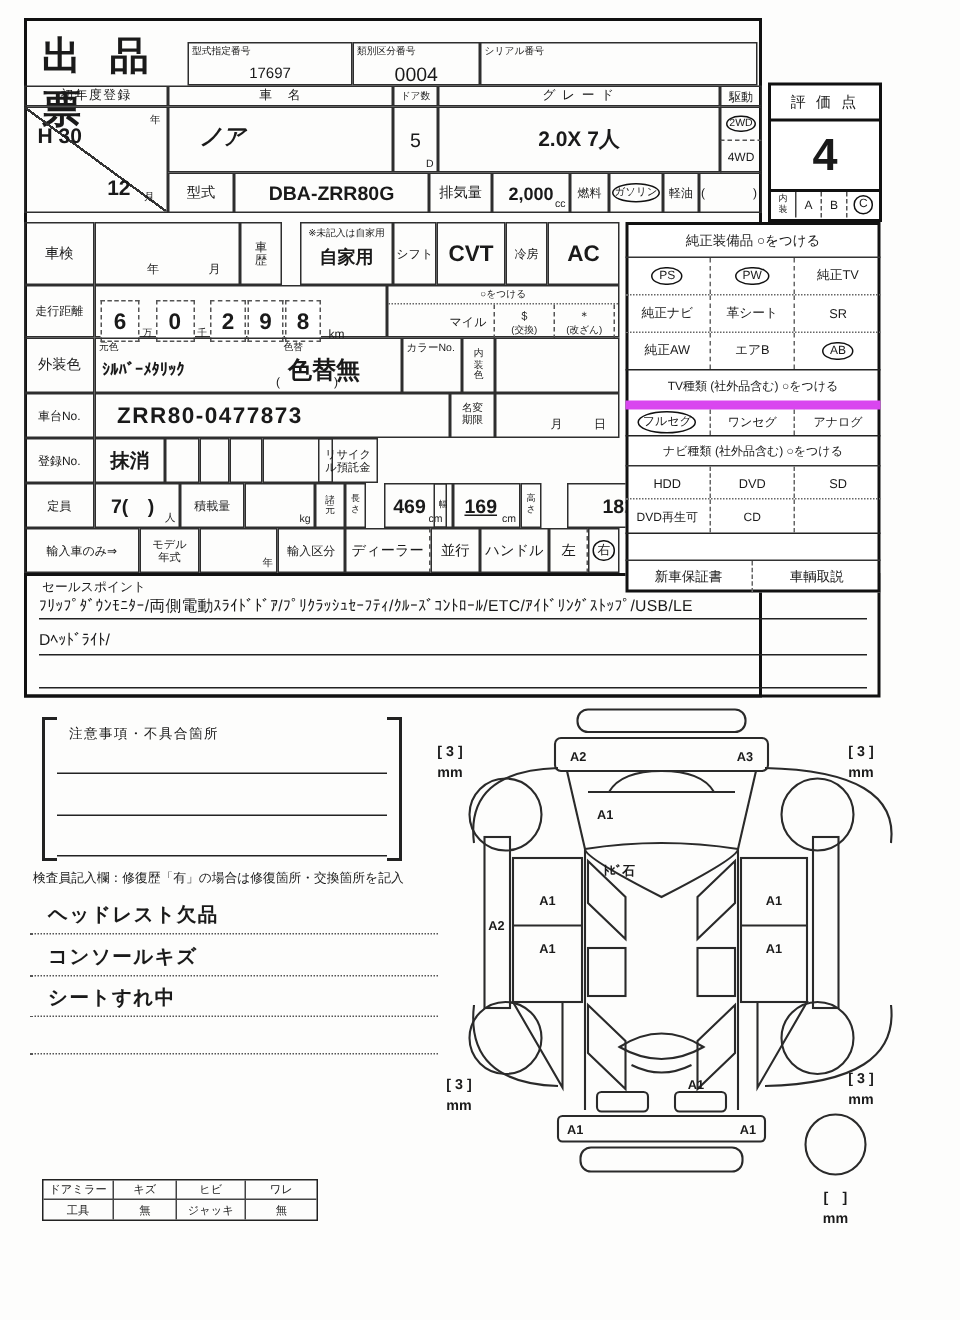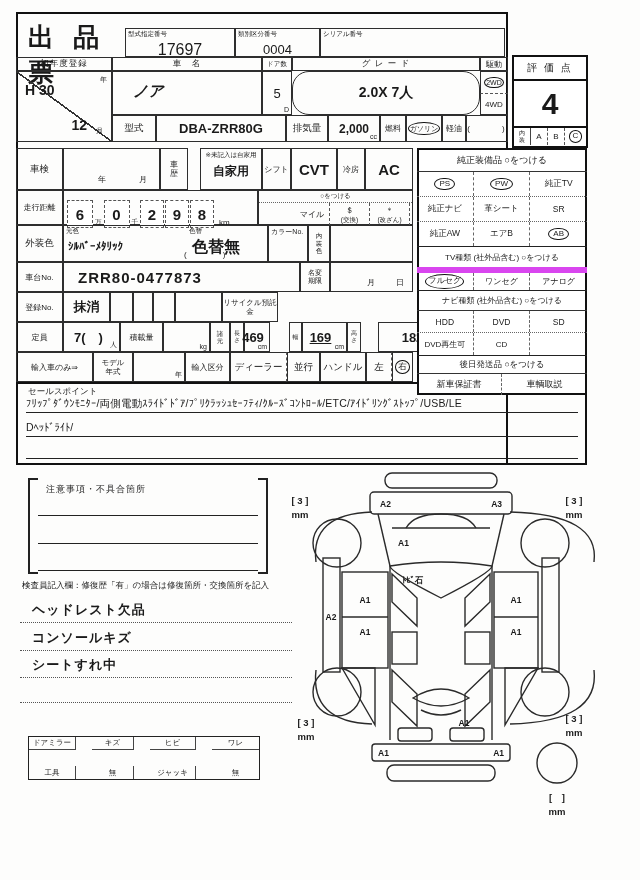--- a/index.html
+++ b/index.html
@@ -40,21 +40,21 @@
 <body>
 
 <div class="sheet">
 
   <div class="abs b2" style="left:16px;top:12px;width:492px;height:453px;"></div>
 
   <div class="abs" style="left:28px;top:20px;width:110px;height:34px;font-size:26px;font-weight:bold;letter-spacing:6px;">出 品 票</div>
 
   <div class="abs b" style="left:125px;top:28px;width:110px;height:29px;">
     <span class="tl">型式指定番号</span>
-    <div class="cc" style="height:100%;padding-top:7px;font-size:16px;">17697</div>
+    <div class="cc" style="height:100%;padding-top:7px;font-size:10px;">17697</div>
   </div>
   <div class="abs b" style="left:235px;top:28px;width:85px;height:29px;">
     <span class="tl">類別区分番号</span>
     <div class="cc" style="height:100%;padding-top:7px;font-size:13px;">0004</div>
   </div>
   <div class="abs b" style="left:320px;top:28px;width:185px;height:29px;">
     <span class="tl">シリアル番号</span>
     <div class="cc" style="height:100%;"></div>
   </div>
 
@@ -83,21 +83,21 @@
   <div class="abs b cc hd" style="left:112px;top:57px;width:150px;height:14px;">車　名</div>
   <div class="abs b" style="left:112px;top:71px;width:150px;height:44px;">
     <span style="position:absolute;left:20px;top:10px;font-size:15px;font-weight:bold;font-style:italic;">ノア</span>
   </div>
   <div class="abs b cc tiny" style="left:262px;top:57px;width:30px;height:14px;">ドア数</div>
   <div class="abs b" style="left:262px;top:71px;width:30px;height:44px;">
     <div class="cc" style="height:100%;font-size:13px;">5</div>
     <span class="br">D</span>
   </div>
   <div class="abs b cc hd" style="left:292px;top:57px;width:188px;height:14px;">グ レ ー ド</div>
-  <div class="abs b cc" style="left:292px;top:71px;width:188px;height:44px;font-size:14px;font-weight:bold;border-radius:17px;">2.0X 7人</div>
+  <div class="abs b cc" style="left:292px;top:71px;width:188px;height:44px;font-size:14px;font-weight:bold;">2.0X 7人</div>
   <div class="abs b cc sm" style="left:480px;top:57px;width:28px;height:14px;">駆動</div>
   <div class="abs b cc" style="left:480px;top:71px;width:28px;height:23px;border-bottom:1px dashed #555;">
       <span class="circ" style="font-size:7px;padding:0 1px;">2WD</span>
     </div>
   <div class="abs b cc sm" style="left:480px;top:94px;width:28px;height:21px;border-top:none;">4WD</div>
 
   <div class="abs b cc md" style="left:112px;top:115px;width:44px;height:27px;">型式</div>
   <div class="abs b cc" style="left:156px;top:115px;width:130px;height:27px;font-size:13px;font-weight:bold;">DBA-ZRR80G</div>
   <div class="abs b cc md" style="left:286px;top:115px;width:42px;height:27px;">排気量</div>
   <div class="abs b" style="left:328px;top:115px;width:52px;height:27px;">
@@ -187,40 +187,40 @@
     <span class="abs" style="bottom:3px;left:36px;font-size:8px;">月</span>
     <span class="abs" style="bottom:3px;right:8px;font-size:8px;">日</span>
   </div>
 
   <div class="abs b cc sm" style="left:16px;top:292px;width:47px;height:30px;">登録No.</div>
   <div class="abs b cc" style="left:63px;top:292px;width:47px;height:30px;font-size:13px;font-weight:bold;">抹消</div>
   <div class="abs b" style="left:110px;top:292px;width:23px;height:30px;"></div>
   <div class="abs b" style="left:133px;top:292px;width:20px;height:30px;"></div>
   <div class="abs b" style="left:153px;top:292px;width:22px;height:30px;"></div>
   <div class="abs b" style="left:175px;top:292px;width:47px;height:30px;"></div>
-  <div class="abs b cc" style="left:222px;top:292px;width:56px;height:30px;">
+  <div class="abs b cc" style="left:212px;top:292px;width:40px;height:30px;">
       <span style="font-size:7.5px;line-height:1.25;text-align:center;">リサイクル預託金</span>
     </div>
 
   <div class="abs b cc sm" style="left:16px;top:322px;width:47px;height:30px;">定員</div>
   <div class="abs b" style="left:63px;top:322px;width:57px;height:30px;">
     <span class="abs" style="left:10px;top:6px;font-size:13px;font-weight:bold;">7(　)</span>
     <span class="br">人</span>
   </div>
   <div class="abs b cc sm" style="left:120px;top:322px;width:43px;height:30px;">積載量</div>
   <div class="abs b" style="left:163px;top:322px;width:47px;height:30px;">
     <span class="br">kg</span>
   </div>
   <div class="abs b cc" style="left:210px;top:322px;width:20px;height:30px;">
       <span class="vt">諸元</span>
     </div>
   <div class="abs b cc" style="left:230px;top:322px;width:14px;height:30px;">
       <span class="vt" style="font-size:6px;width:7px;">長さ</span>
     </div>
-  <div class="abs b" style="left:244px;top:322px;width:26px;height:30px;">
+  <div class="abs b" style="left:256px;top:322px;width:42px;height:30px;">
     <div class="cc" style="height:100%;font-size:13px;font-weight:bold;padding-right:8px;">469</div>
     <span class="br">cm</span>
   </div>
   <div class="abs b cc" style="left:289px;top:322px;width:13px;height:30px;">
       <span class="vt" style="font-size:6px;width:7px;">幅</span>
     </div>
   <div class="abs b" style="left:302px;top:322px;width:45px;height:30px;text-decoration:underline;">
     <div class="cc" style="height:100%;font-size:13px;font-weight:bold;padding-right:8px;">169</div>
     <span class="br">cm</span>
   </div>
@@ -290,21 +290,20 @@
   <div class="abs eqrow dotB" style="top:310px;height:23px;border-top:1px solid #333;">
     <span>HDD</span>
     <span>DVD</span>
     <span>SD</span>
   </div>
   <div class="abs eqrow" style="top:333px;height:23px;border-bottom:1.5px solid #222;font-size:8px;">
     <span>DVD再生可</span>
     <span>CD</span>
     <span></span>
   </div>
-  <div class="abs eqtitle" style="top:356px;height:17px;font-size:8.5px;border-bottom:none;">後日発送品 ○をつける</div>
   <div class="abs" style="left:417px;top:373px;width:170px;height:22px;border-top:1px solid #333;display:grid;grid-template-columns:1fr 1fr;font-size:9px;">
     <div class="cc" style="border-right:1px dashed #666;">新車保証書</div>
     <div class="cc">車輌取説</div>
   </div>
 
   <div class="abs" style="left:28px;top:478px;width:10px;height:96px;border-left:2px solid #222;border-top:2px solid #222;border-bottom:2px solid #222;"></div>
   <div class="abs" style="left:258px;top:478px;width:10px;height:96px;border-right:2px solid #222;border-top:2px solid #222;border-bottom:2px solid #222;"></div>
   <span class="abs" style="left:46px;top:483px;font-size:9px;letter-spacing:1px;">注意事項・不具合箇所</span>
   <div class="abs" style="left:38px;top:515px;width:220px;border-top:1.5px solid #222;"></div>
   <div class="abs" style="left:38px;top:543px;width:220px;border-top:1.5px solid #222;"></div>
@@ -312,21 +311,21 @@
 
   <span class="abs" style="left:22px;top:580px;font-size:8.5px;">検査員記入欄：修復歴「有」の場合は修復箇所・交換箇所を記入</span>
   <span class="abs note-item" style="left:32px;top:601px;">ヘッドレスト欠品</span>
   <div class="abs dotline" style="left:20px;top:622px;width:272px;"></div>
   <span class="abs note-item" style="left:32px;top:629px;">コンソールキズ</span>
   <div class="abs dotline" style="left:20px;top:650px;width:272px;"></div>
   <span class="abs note-item" style="left:32px;top:656px;">シートすれ中</span>
   <div class="abs dotline" style="left:20px;top:677px;width:272px;"></div>
   <div class="abs dotline" style="left:20px;top:702px;width:272px;"></div>
 
-  <div class="abs toolgrid" style="left:28px;top:736px;gap:16px;">
+  <div class="abs toolgrid" style="left:28px;top:786px;">
     <div>ドアミラー</div>
     <div>キズ</div>
     <div>ヒビ</div>
     <div>ワレ</div>
     <div>工具</div>
     <div>無</div>
     <div>ジャッキ</div>
     <div>無</div>
   </div>
 

